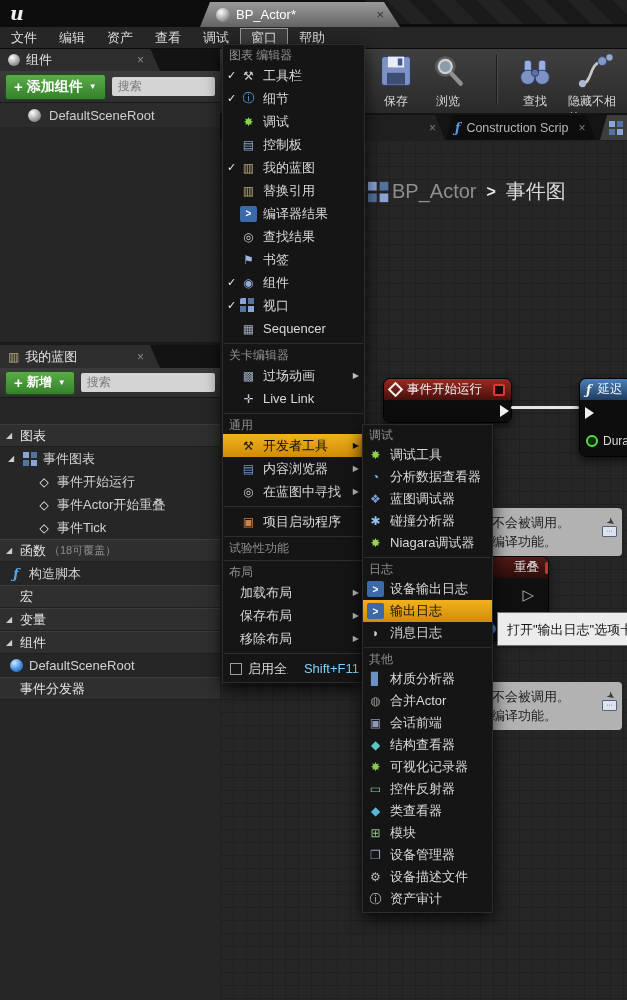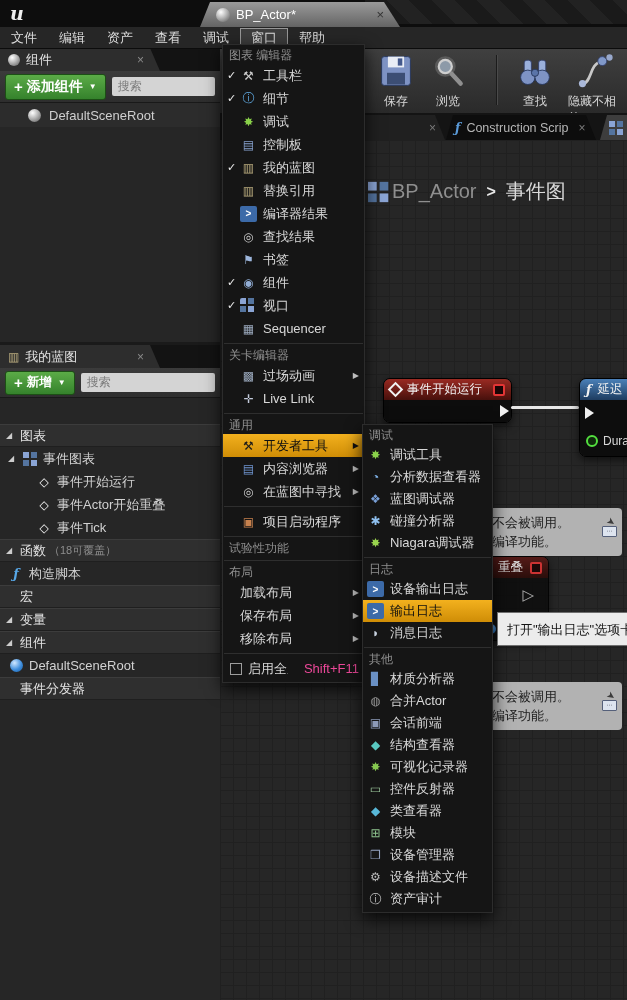--- a/index.html
+++ b/index.html
@@ -94,21 +94,21 @@
   #windowMenu{left:222px;top:44px;width:143px;}
   #devSubmenu{left:362px;top:424px;width:131px;z-index:55;}
   .mhead{height:17px;line-height:17px;padding-left:6px;color:#8f8f8f;font-size:12px;}
   .msep{height:1px;background:#2e2e2e;margin:3px 1px;}
   .mrow{height:23px;display:flex;align-items:center;padding:0 5px 0 4px;color:#d8d8d8;}
   .mrow.h22{height:22px;}
   .mrow .chk{width:13px;font-size:11px;color:#ececec;}
   .mrow .mi{display:inline-flex;width:17px;height:16px;align-items:center;justify-content:center;font-size:12px;margin-right:6px;border-radius:2px;}
   .mrow .lbl{flex:1;white-space:nowrap;overflow:hidden;}
   .mrow .arr{font-size:8px;color:#bdbdbd;margin-left:4px;}
-  .mrow .sc{color:#ec4899;margin-left:16px;}
+  .mrow .sc{color:#7dd3fc;margin-left:16px;}
   .mrow.hl{background:linear-gradient(#f3b11e,#cf8d06);color:#101010;}
   .mrow.hl .chk,.mrow.hl .arr,.mrow.hl .mi{color:#101010;}
   .cbox{width:10px;height:10px;border:1px solid #9d9d9d;margin:0 6px 0 3px;background:transparent;}
   .icon-pixel{width:13px;height:13px;background:conic-gradient(#d83030 0 25%,#2fae2f 0 50%,#3a58d8 0 75%,#2fae2f 0);}
   
   .tooltip{position:absolute;left:497px;top:612px;width:148px;height:34px;background:#ececec;border:1px solid #6f6f6f;
            color:#141414;box-sizing:border-box;padding:8px 9px;white-space:nowrap;z-index:60;font-size:13px;}
 </style>
 </head>
 <body>
@@ -146,21 +146,21 @@
         <span class="pin-exec" style="left:5px;top:7px;"></span>
         <div style="position:absolute;left:6px;top:34px;display:flex;align-items:center;gap:5px;">
           <span class="pin-green"></span>
           <span style="font-size:12px;color:#d8d8d8;">Durati</span>
         </div>
       </div>
     </div>
 
     <div class="node overlap" style="left:235px;top:416px;width:92px;">
       <div class="node-head red" style="background:linear-gradient(#5c1a16,#2c0b08);">
-        <span style="margin-left:36px;text-align:center;">重叠</span>
+        <span style="margin-left:52px;text-align:center;">重叠</span>
         <span class="stop-sq"></span>
       </div>
       <div class="node-body" style="height:62px;">
         <span style="position:absolute;right:14px;top:8px;color:#c2c2c2;font-size:15px;">▷</span>
         <span class="sphere blue" style="position:absolute;left:30px;bottom:6px;width:10px;height:10px;"></span>
       </div>
     </div>
 
     <div class="bubble" style="left:250px;top:368px;">
       <div>将不会被调用。</div>

